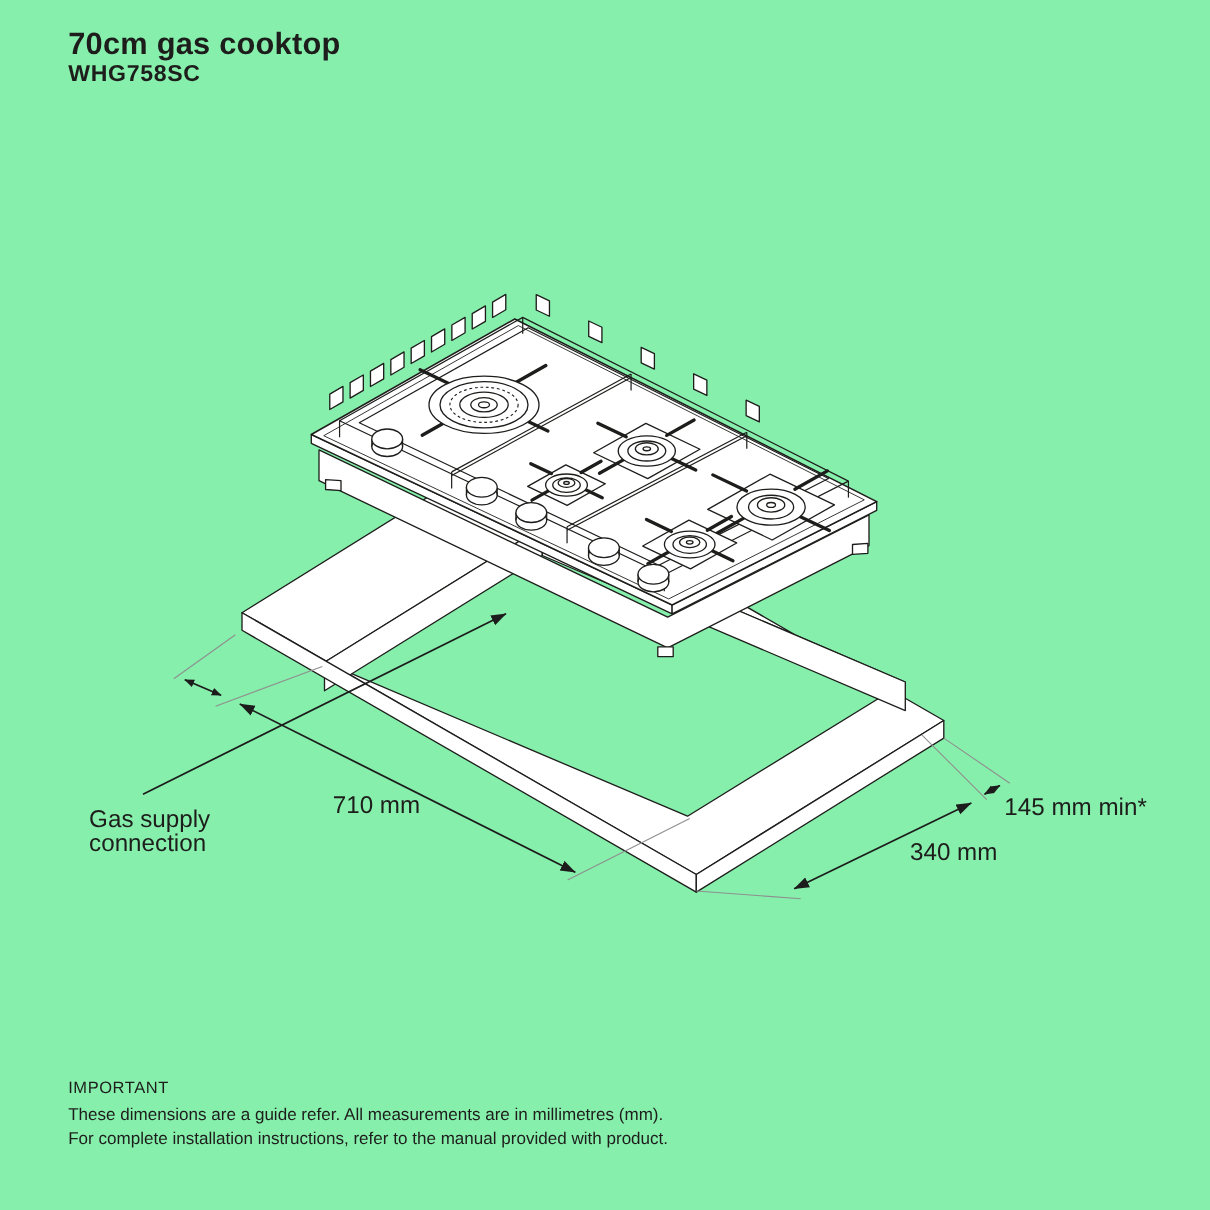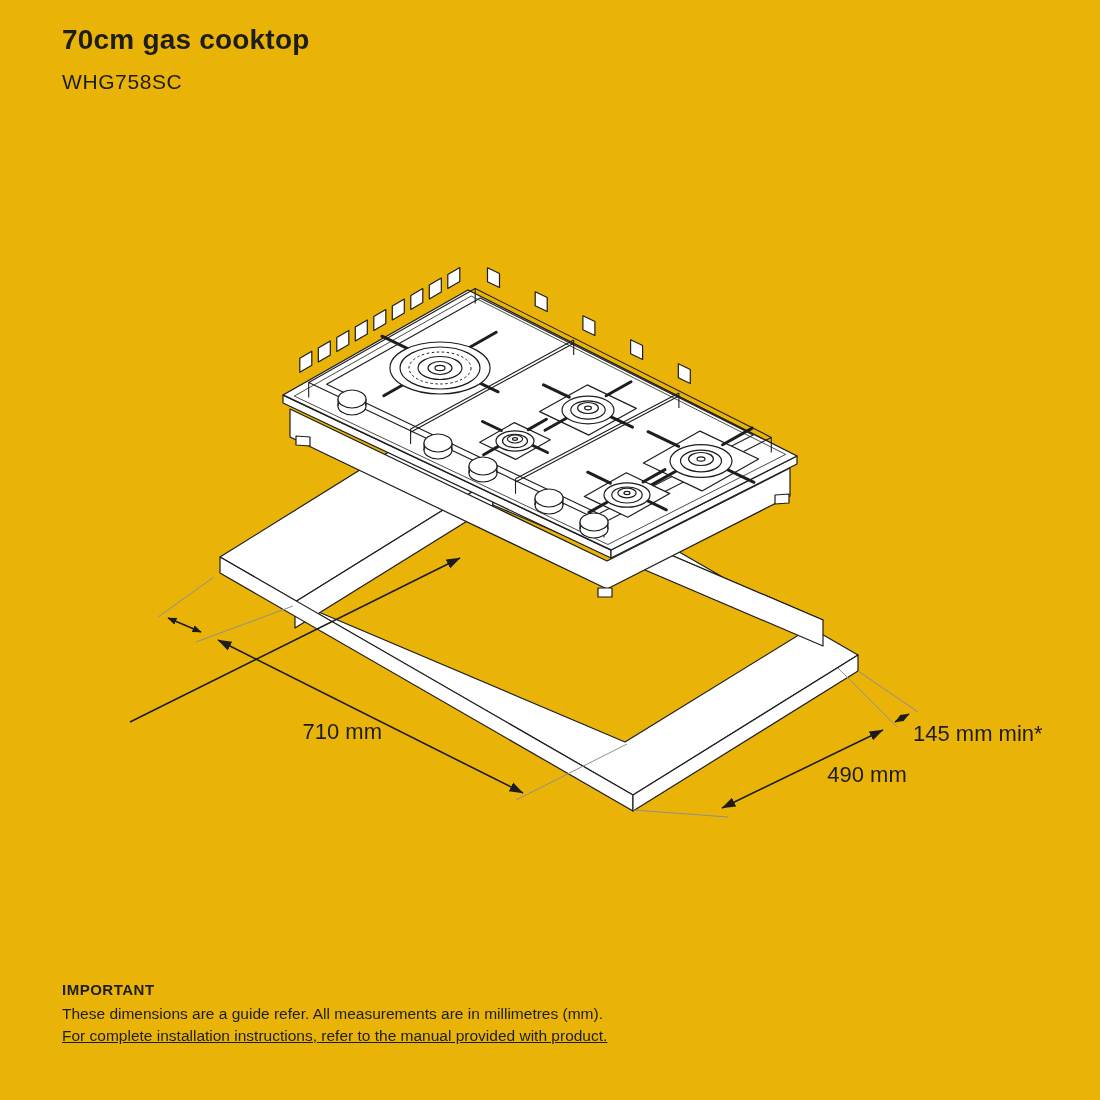--- a/index.html
+++ b/index.html
@@ -1,27 +1,27 @@
 <!DOCTYPE html>
 <html><head>
 <meta charset="utf-8">
 <style>
   html,body{margin:0;padding:0;background:#ffffff;}
-  .canvas{position:relative;width:1100px;height:1100px;background:#eab308;overflow:hidden;
+  .canvas{position:relative;width:1100px;height:1100px;background:#86efac;overflow:hidden;
           font-family:"Liberation Sans", sans-serif;color:#1d1d1b;}
   .lbl{position:absolute;white-space:nowrap;color:#1d1d1b;}
   .title{left:62px;top:24px;font-size:28px;font-weight:700;letter-spacing:.2px;}
-  .model{left:62px;top:70px;font-size:21px;font-weight:400;letter-spacing:.6px;}
+  .model{left:62px;top:56px;font-size:21px;font-weight:700;letter-spacing:.6px;}
   .dim-710{left:248px;top:719px;width:134px;text-align:right;font-size:22px;}
   .dim-490{left:806px;top:762px;width:122px;text-align:center;font-size:22px;}
   .dim-145{left:913px;top:721px;font-size:22px;}
   .gas{left:81px;top:734px;font-size:22px;line-height:22px;white-space:normal;width:130px;}
-  .imp-head{left:62px;top:981px;font-size:15px;font-weight:700;letter-spacing:.5px;}
+  .imp-head{left:62px;top:981px;font-size:15px;font-weight:400;letter-spacing:.5px;}
   .imp-line1{left:62px;top:1005px;font-size:15.5px;}
-  .imp-line2{left:62px;top:1027px;font-size:15.5px;text-decoration:underline;}
+  .imp-line2{left:62px;top:1027px;font-size:15.5px;}
   svg{position:absolute;left:0;top:0;}
   .wl{fill:#ffffff;stroke:#1d1d1b;stroke-width:1.2;stroke-linejoin:round;}
   .wl2{fill:#ffffff;stroke:#1d1d1b;stroke-width:1.4;stroke-linejoin:round;}
   .ln{fill:none;stroke:#1d1d1b;stroke-width:1.1;stroke-linejoin:round;}
   .lnT{fill:none;stroke:#1d1d1b;stroke-width:.8;}
   .ext{fill:none;stroke:#8f8f8f;stroke-width:1;}
   .dim{fill:none;stroke:#1c1c1c;stroke-width:1.6;}
   .arm{fill:none;stroke:#1d1d1b;stroke-width:3;stroke-linecap:round;}
   .dash{fill:none;stroke:#1d1d1b;stroke-width:1;stroke-dasharray:2.5,2.5;}
 </style>
@@ -155,20 +155,21 @@
       <line class="ln" x1="535.0" y1="505.0" x2="535.0" y2="498.0"></line>
       <line class="ln" x1="563.0" y1="505.0" x2="563.0" y2="498.0"></line>
       <ellipse class="wl" cx="549.0" cy="498.0" rx="14.0" ry="9.0"></ellipse>
       <ellipse class="wl" cx="594.0" cy="529.0" rx="14.0" ry="9.0"></ellipse>
       <line class="ln" x1="580.0" y1="529.0" x2="580.0" y2="522.0"></line>
       <line class="ln" x1="608.0" y1="529.0" x2="608.0" y2="522.0"></line>
       <ellipse class="wl" cx="594.0" cy="522.0" rx="14.0" ry="9.0"></ellipse>
       <line class="dim" x1="130.0" y1="722.0" x2="460.0" y2="558.0" marker-end="url(#mA)"></line>
     </svg>
 
+  <div class="lbl gas">Gas supply connection</div>
   <div class="lbl dim-710">710 mm</div>
-  <div class="lbl dim-490">490 mm</div>
+  <div class="lbl dim-490">340 mm</div>
   <div class="lbl dim-145">145 mm min*</div>
 
   <div class="lbl imp-head">IMPORTANT</div>
   <div class="lbl imp-line1">These dimensions are a guide refer. All measurements are in millimetres (mm).</div>
   <div class="lbl imp-line2">For complete installation instructions, refer to the manual provided with product.</div>
 </div>
 
 </body></html>

